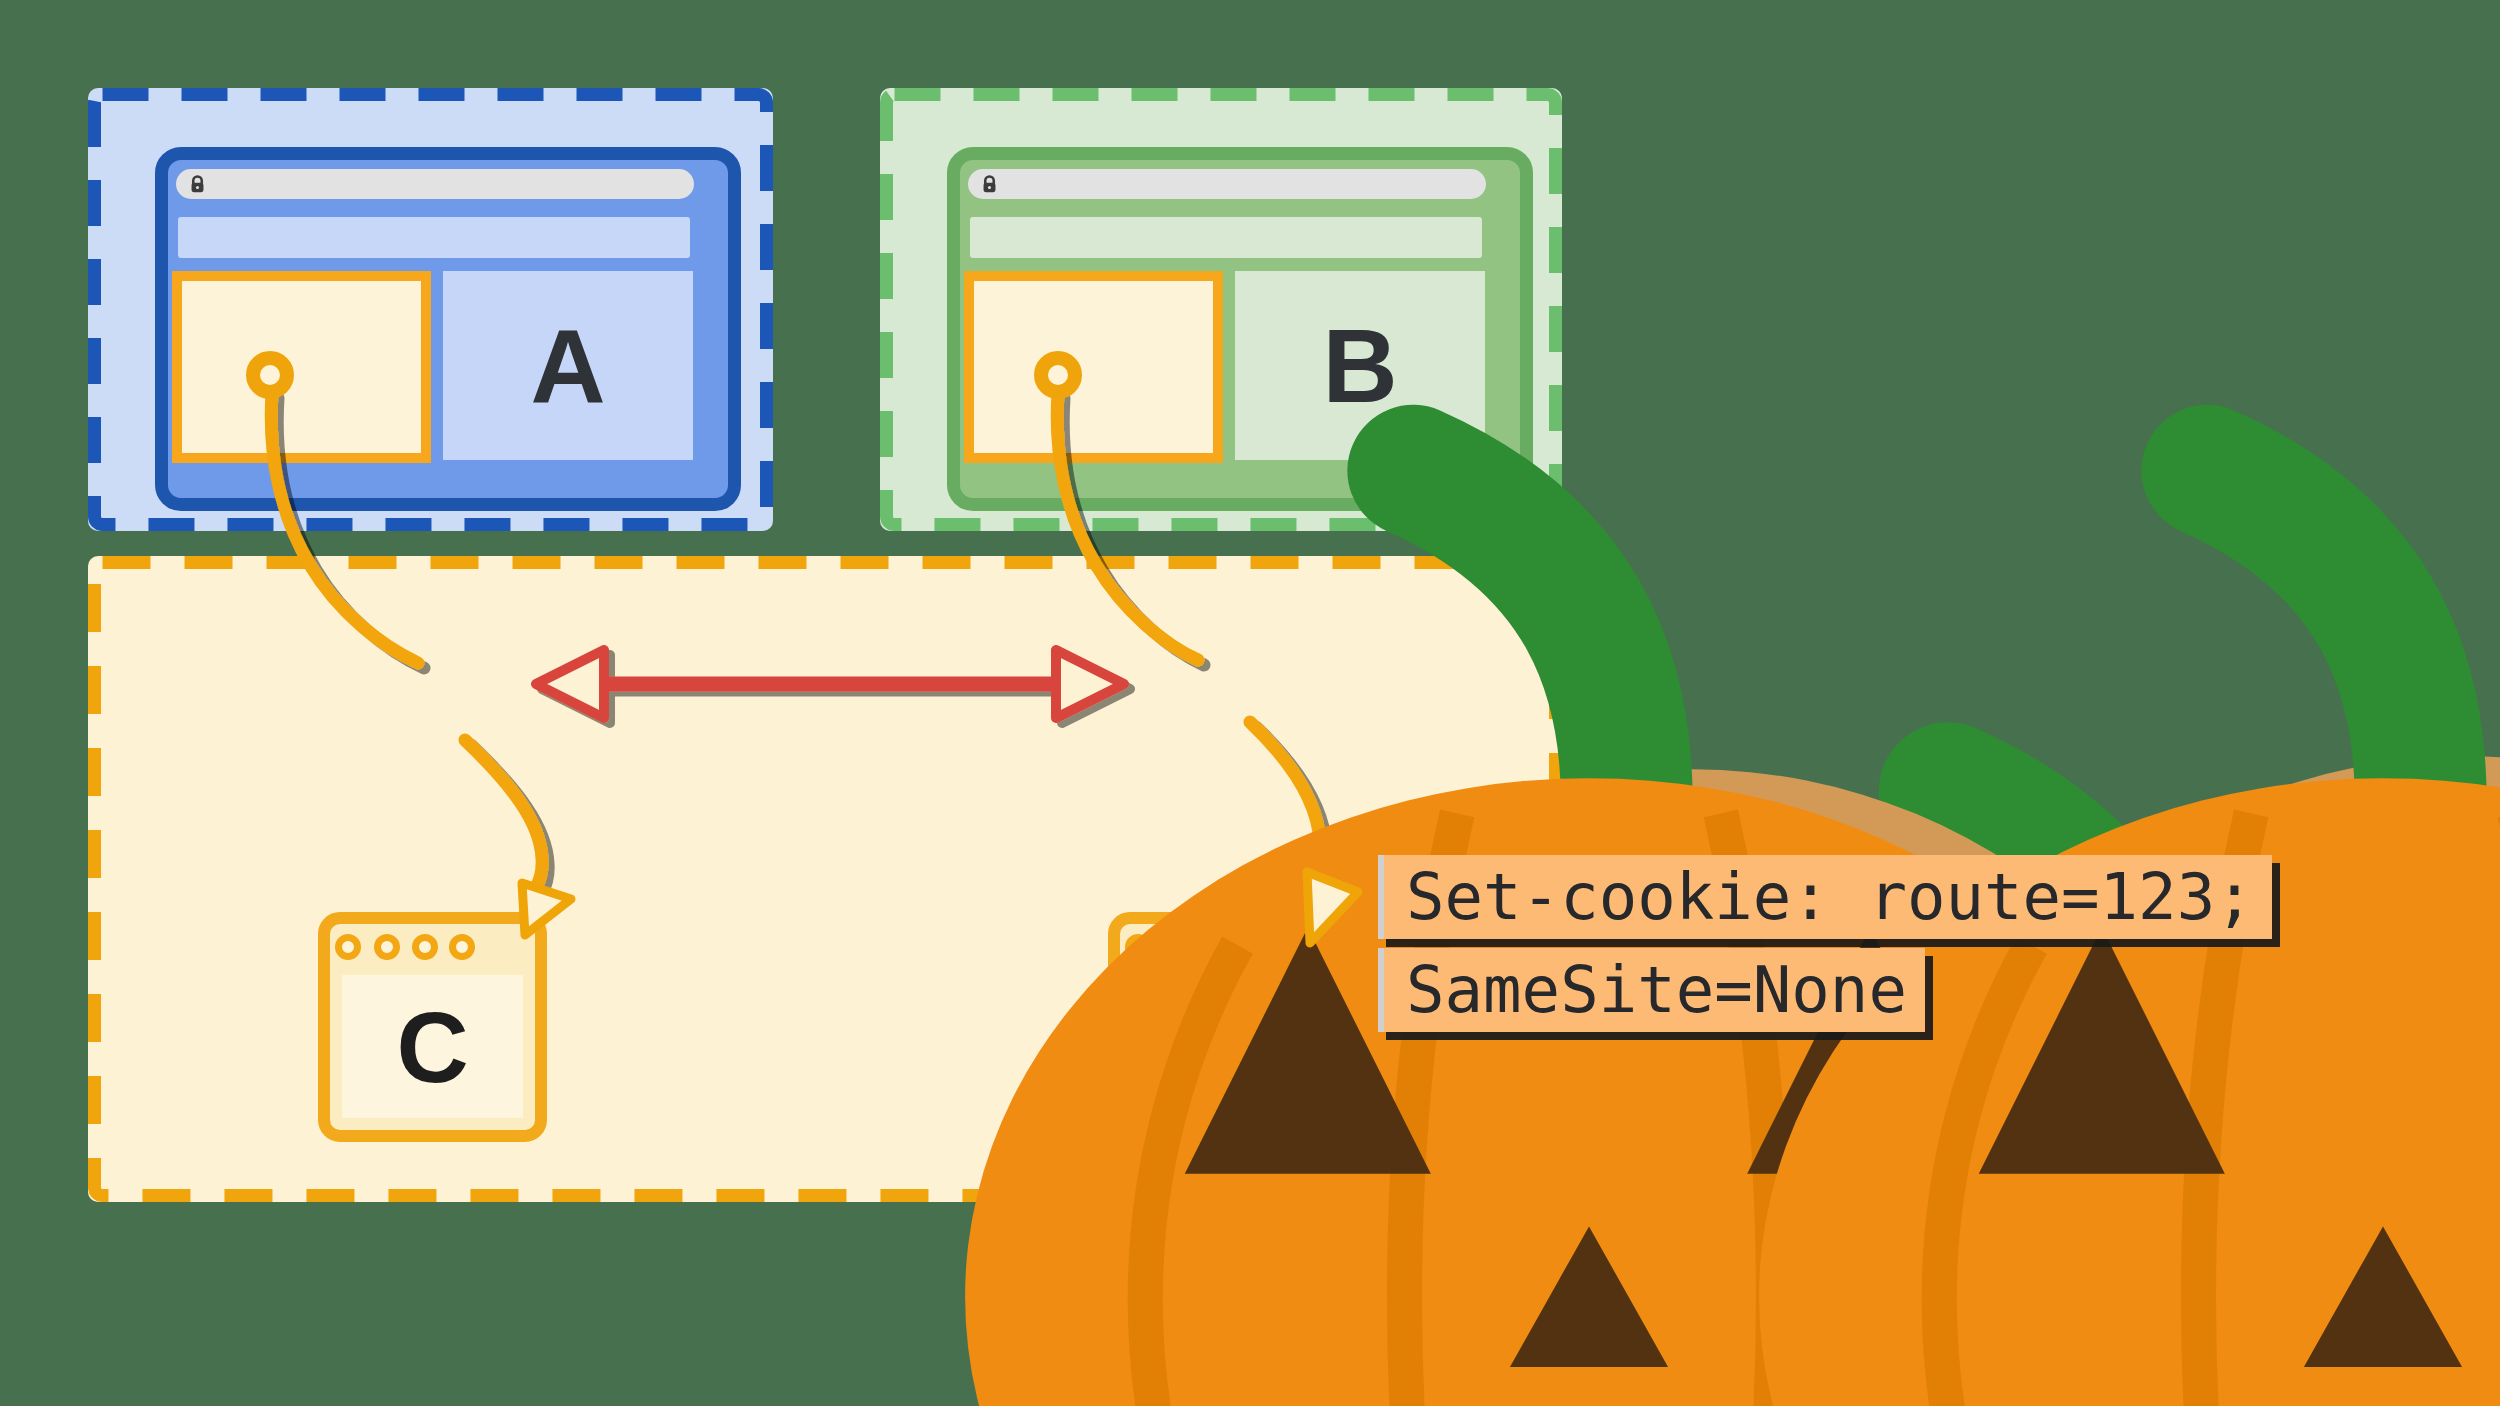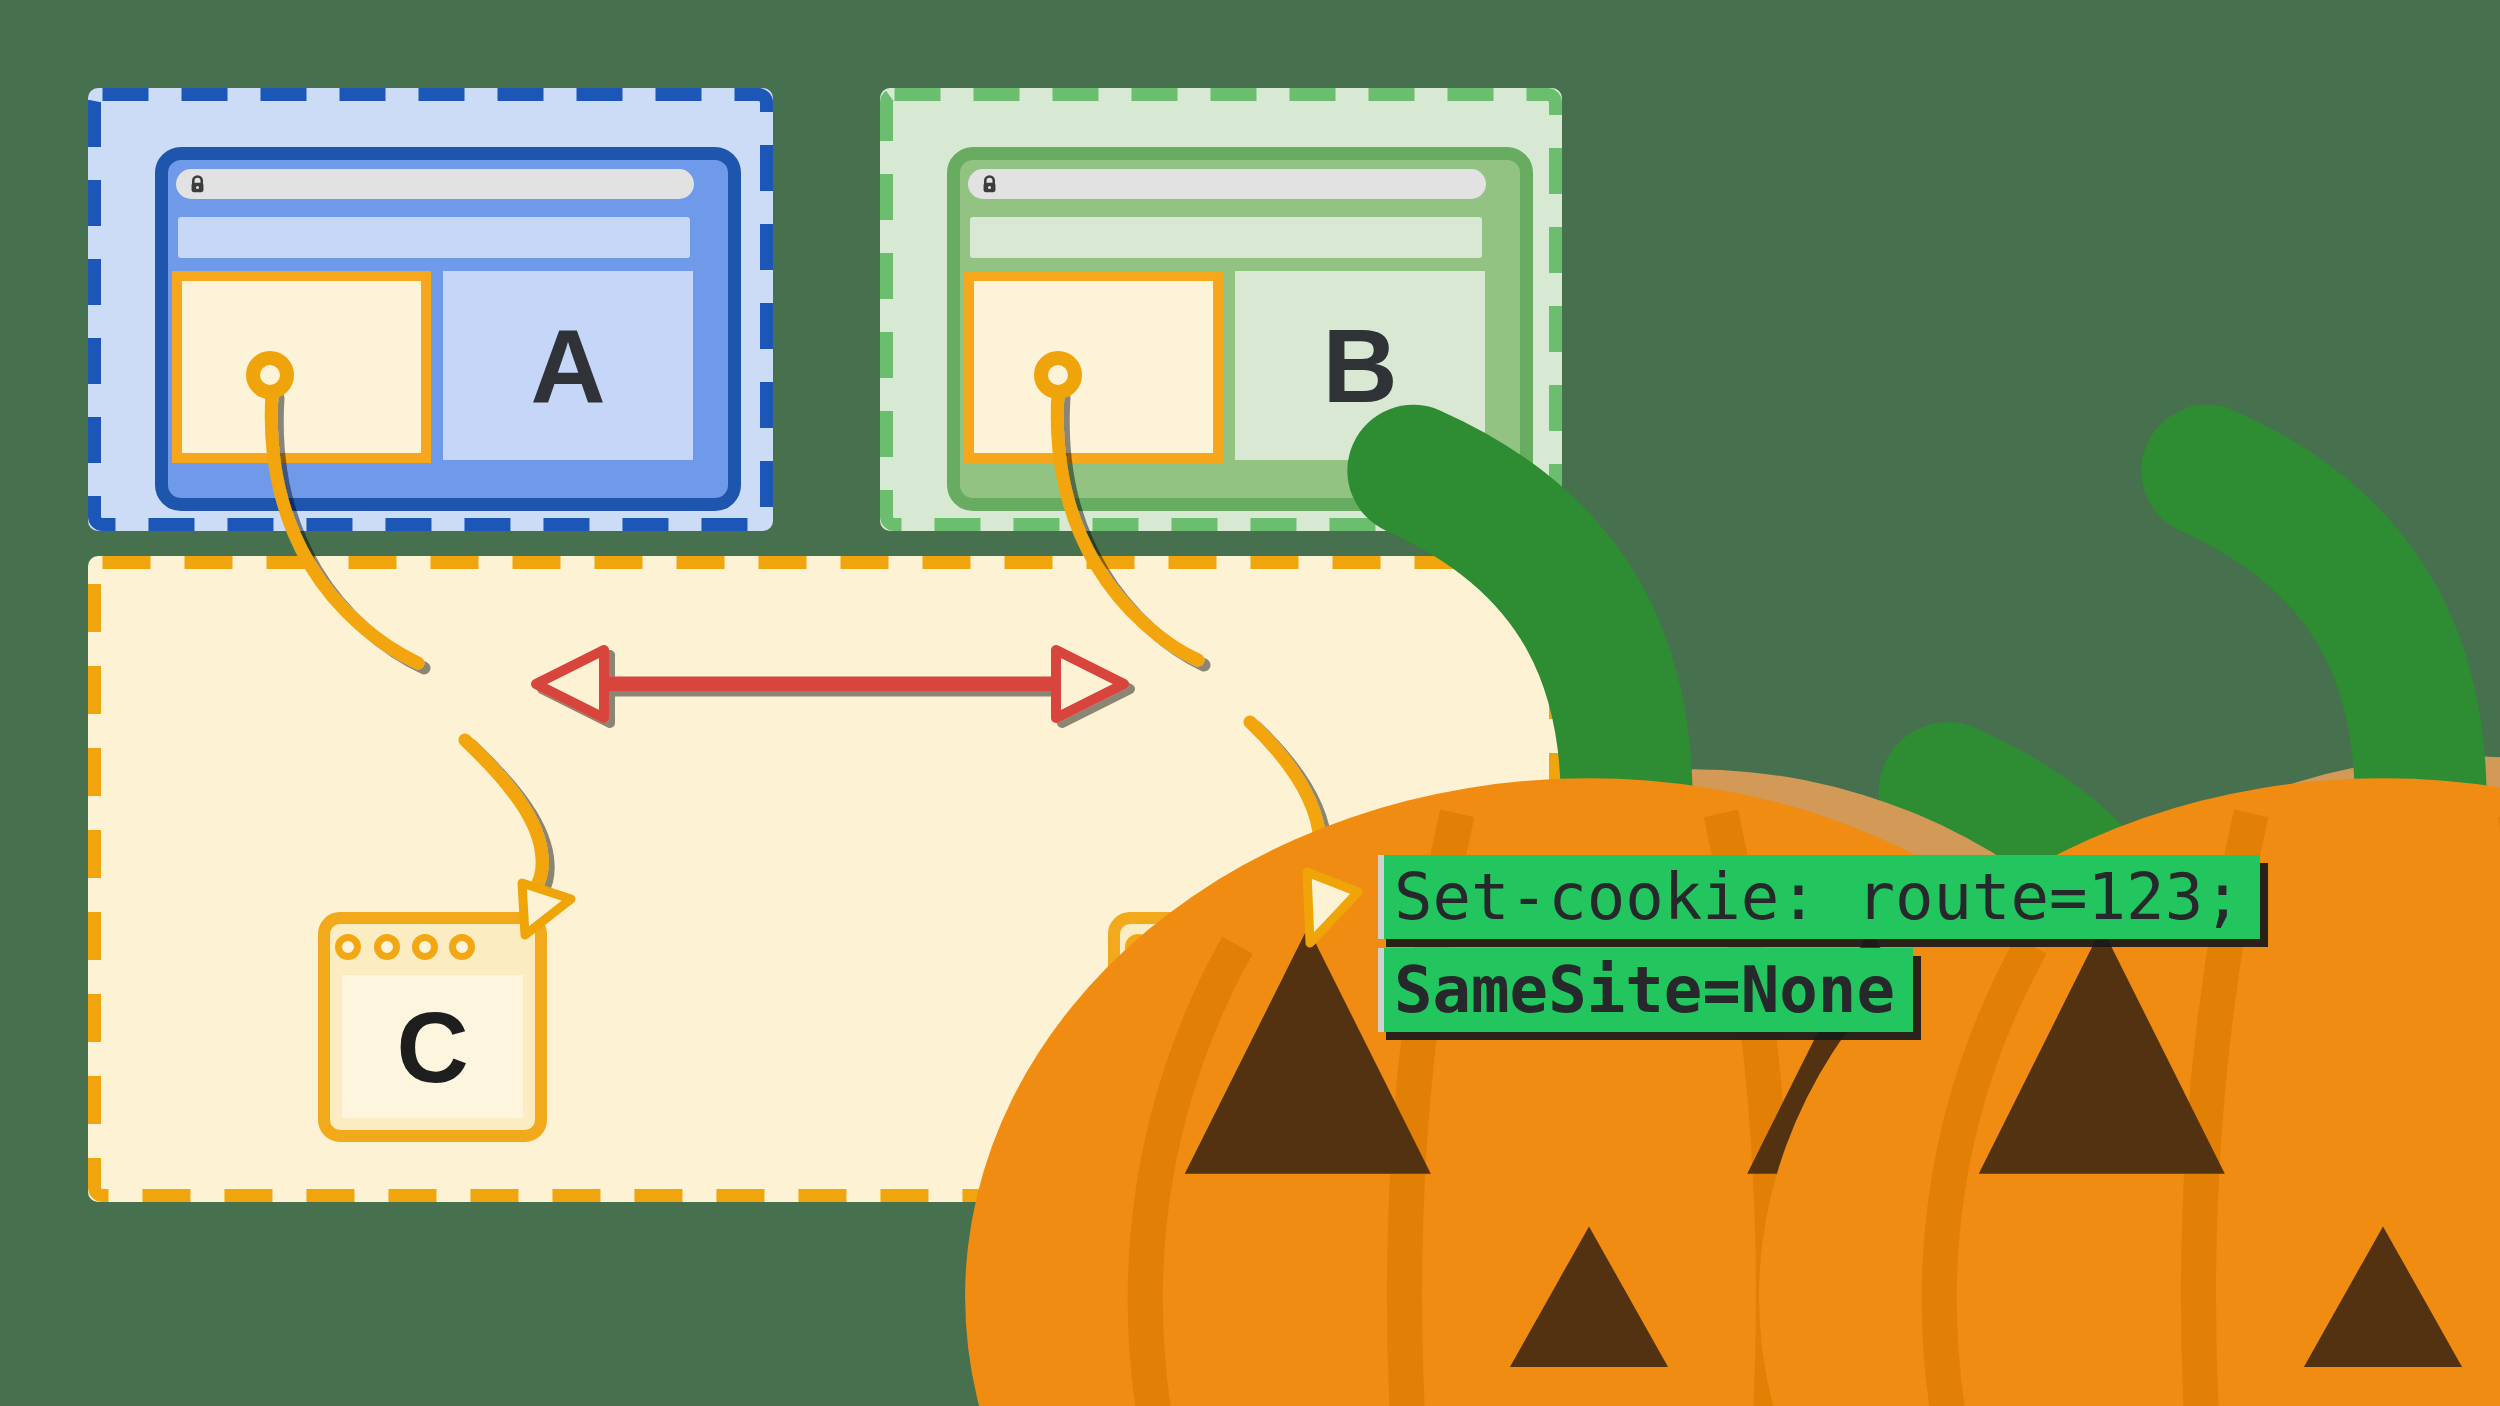--- a/index.html
+++ b/index.html
@@ -37,27 +37,27 @@
   #cwin2{left:1020px;top:356px;}
   .cdot{position:absolute;top:10px;width:12px;height:12px;border:7px solid #F2A713;
     border-radius:50%;background:#FDF4D9;}
   .cpanel{position:absolute;left:12px;top:51px;width:181px;height:143px;background:#FDF5DD;
     display:flex;align-items:center;justify-content:center;}
   .cletter{font-size:100px;font-weight:bold;color:#1E1E1E;line-height:1;}
 
   #overlay{position:absolute;left:0;top:0;z-index:20;pointer-events:none;}
 
   .codebox{position:absolute;left:1378px;z-index:30;display:inline-flex;align-items:center;
-    height:84px;padding:0 18px 0 10px;background:#22c55e;border-left:6px solid #D0D0D0;
+    height:84px;padding:0 18px 0 22px;background:#fdba74;border-left:6px solid #D0D0D0;
     box-shadow:8px 8px 0 rgba(25,25,25,0.92);
     font-family:"DejaVu Sans Mono","Liberation Mono",monospace;font-size:64px;color:#26282B;
     white-space:pre;box-sizing:border-box;}
   #code1{top:855px;}
   #code2{top:948px;}
-  .bold{font-weight:bold;text-align:right;}
+  .bold{font-weight:normal;text-align:right;}
 </style>
 </head>
 <body>
 
 <div id="canvas">
 
   <div class="zone" id="zoneA">
     <svg class="dash" width="685" height="443">
       <rect x="6.5" y="6.5" width="672" height="430" rx="8" fill="none" stroke="#1C57B8" stroke-width="13" stroke-dasharray="46 33"></rect>
     </svg>

